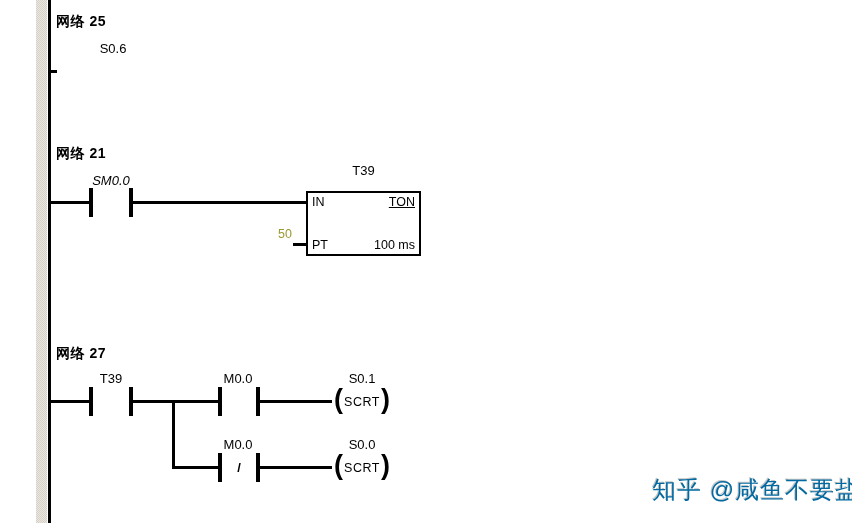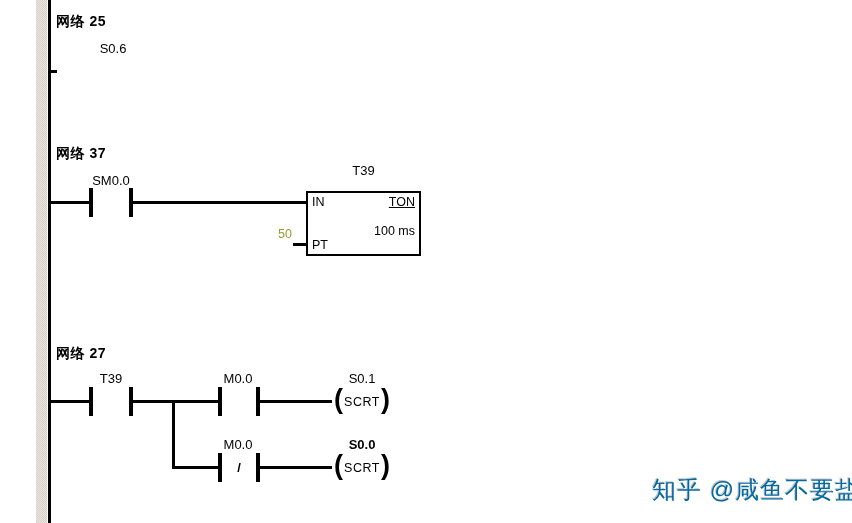--- a/index.html
+++ b/index.html
@@ -88,40 +88,40 @@
   <div class="margin-strip"></div>
   <div class="rail"></div>
 
   <div class="net-title" style="left:20px;top:13px;">网络 25</div>
 
   <div class="op-label" style="left:19px;top:42px;width:116px;">S0.6</div>
 
   <div class="wire-h" style="left:15px;top:70px;width:6px;"></div>
 
 
-  <div class="net-title" style="left:20px;top:145px;">网络 37</div>
+  <div class="net-title" style="left:20px;top:145px;">网络 21</div>
 
-  <div class="op-label" style="left:43px;top:174px;width:64px;">SM0.0</div>
+  <div class="op-label" style="left:43px;top:174px;width:64px;font-style:italic;">SM0.0</div>
 
   <div class="wire-h" style="left:15px;top:201px;width:38px;"></div>
 
   <div class="contact" style="left:53px;top:188px;">
     <div class="cbar bar-l"></div>
     <div class="cbar bar-r"></div>
   </div>
 
   <div class="wire-h" style="left:97px;top:201px;width:173px;"></div>
 
   <div class="op-label" style="left:270px;top:164px;width:115px;">T39</div>
 
   <div class="instr-box" style="left:270px;top:191px;width:115px;height:65px;">
     <div class="box-text" style="left:4px;top:3px;">IN</div>
     <div class="box-text" style="right:4px;top:3px;text-decoration:underline;">TON</div>
     <div class="box-text" style="left:4px;bottom:2px;">PT</div>
-    <div class="box-text" style="right:4px;bottom:16px;">100 ms</div>
+    <div class="box-text" style="right:4px;bottom:2px;">100 ms</div>
   </div>
 
   <div class="constant-value" style="left:228px;top:227px;width:28px;">50</div>
   <div class="wire-h" style="left:257px;top:243px;width:13px;"></div>
 
   <div class="net-title" style="left:20px;top:345px;">网络 27</div>
 
   <div class="op-label" style="left:47px;top:372px;width:56px;">T39</div>
 
   <div class="wire-h" style="left:15px;top:400px;width:38px;"></div>
@@ -157,21 +157,21 @@
   <div class="op-label" style="left:172px;top:438px;width:60px;">M0.0</div>
 
   <div class="contact" style="left:182px;top:453px;width:42px;">
     <div class="cbar bar-l"></div>
     <div class="cbar bar-r"></div>
   </div>
   <div class="nc-slash" style="left:186px;top:453px;width:34px;height:29px;">/</div>
 
   <div class="wire-h" style="left:224px;top:466px;width:72px;"></div>
 
-  <div class="op-label" style="left:294px;top:438px;width:64px;font-weight:bold;">S0.0</div>
+  <div class="op-label" style="left:294px;top:438px;width:64px;">S0.0</div>
 
   <div class="coil" style="left:294px;top:453px;">
     <span class="paren">(</span>
     <span class="mnemonic">SCRT</span>
     <span class="paren">)</span>
   </div>
 
   <div class="watermark" style="left:616px;top:474px;">知乎 @咸鱼不要盐</div>
 
 </div>

